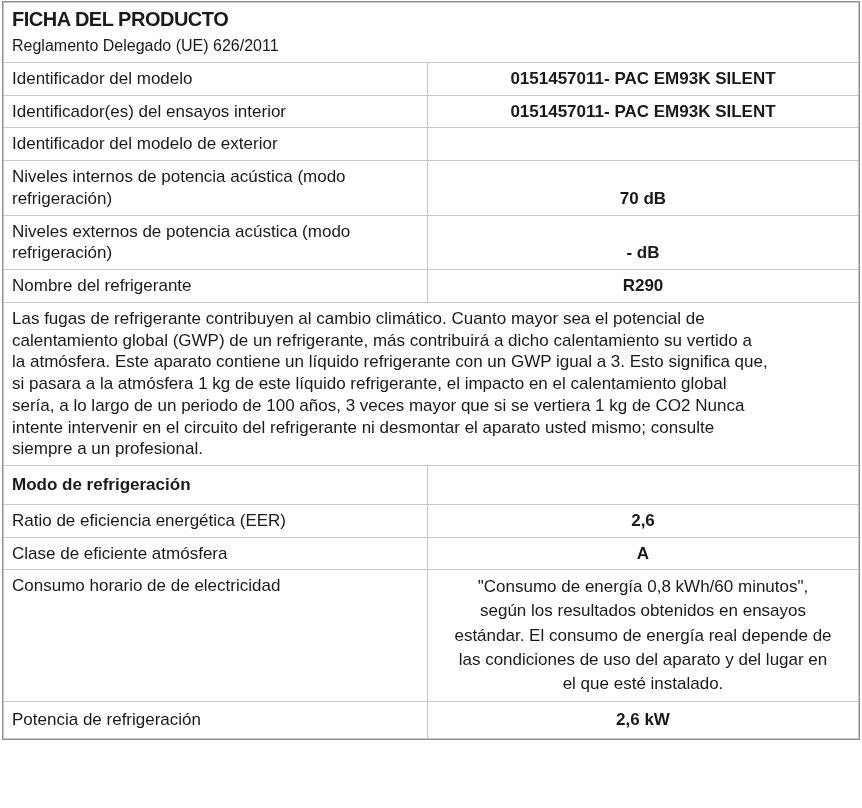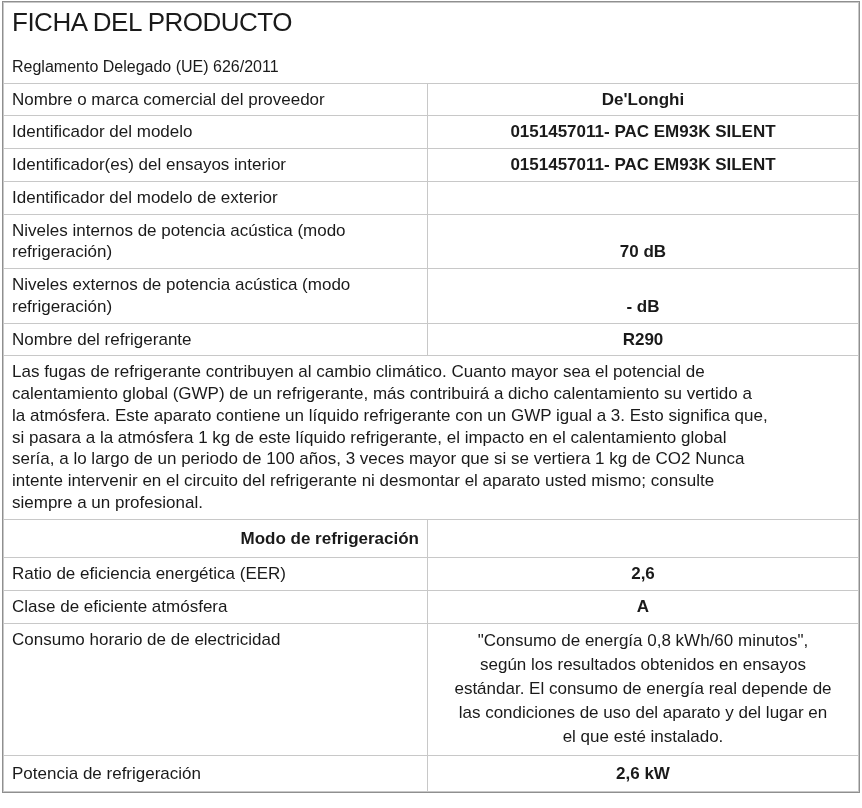--- a/index.html
+++ b/index.html
@@ -26,42 +26,42 @@
     border: 1px solid #c8c8c8;
     font-size: 17px;
     line-height: 1.28;
     padding: 5px 8px;
     overflow: hidden;
   }
   td.title-cell {
     padding: 9px 10px 6px 10px;
   }
   .doc-title {
-    font-size: 26px;
-    font-weight: normal;
+    font-size: 20px;
+    font-weight: bold;
     letter-spacing: -0.5px;
     line-height: 1.15;
     white-space: nowrap;
   }
   .doc-subtitle {
     font-size: 16px;
-    margin-top: 19px;
+    margin-top: 5px;
     line-height: 1.3;
   }
   td.c-label {
     vertical-align: top;
     text-align: left;
   }
   td.c-value {
     vertical-align: bottom;
     text-align: center;
     font-weight: bold;
   }
   tr.row-modo td { padding-top: 8px; padding-bottom: 8px; }
-  td.bold-label { font-weight: bold; text-align: right; }
+  td.bold-label { font-weight: bold; }
   td.note-cell {
     padding: 5px 8px 6px 8px;
     line-height: 1.4;
     white-space: pre-line;
     text-align: left;
   }
   td.c-value.value-plain {
     font-weight: normal;
     white-space: pre-line;
     line-height: 1.42;
@@ -79,24 +79,20 @@
       <col class="col-value">
     </colgroup>
     <tbody>
       <tr>
         <td class="title-cell" colspan="2">
           <div class="doc-title">FICHA DEL PRODUCTO</div>
           <div class="doc-subtitle">Reglamento Delegado (UE) 626/2011</div>
         </td>
       </tr>
 
-      <tr>
-        <td class="c-label">Nombre o marca comercial del proveedor</td>
-        <td class="c-value">De'Longhi</td>
-      </tr>
       <tr>
         <td class="c-label">Identificador del modelo</td>
         <td class="c-value">0151457011- PAC EM93K SILENT</td>
       </tr>
       <tr>
         <td class="c-label">Identificador(es) del ensayos interior</td>
         <td class="c-value">0151457011- PAC EM93K SILENT</td>
       </tr>
       <tr>
         <td class="c-label">Identificador del modelo de exterior</td>

